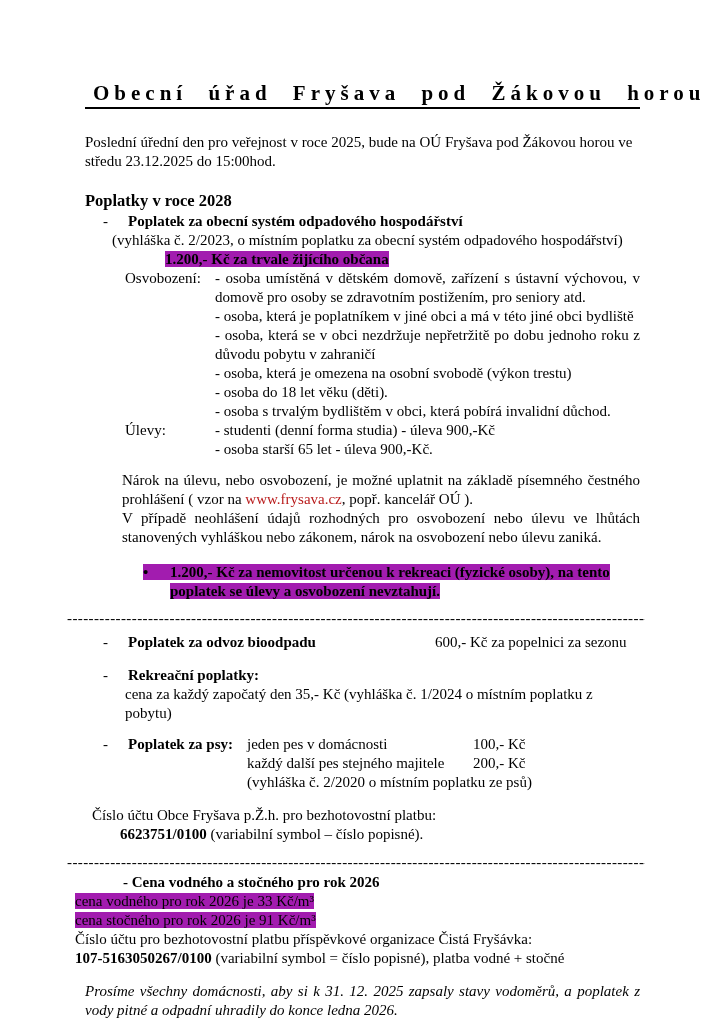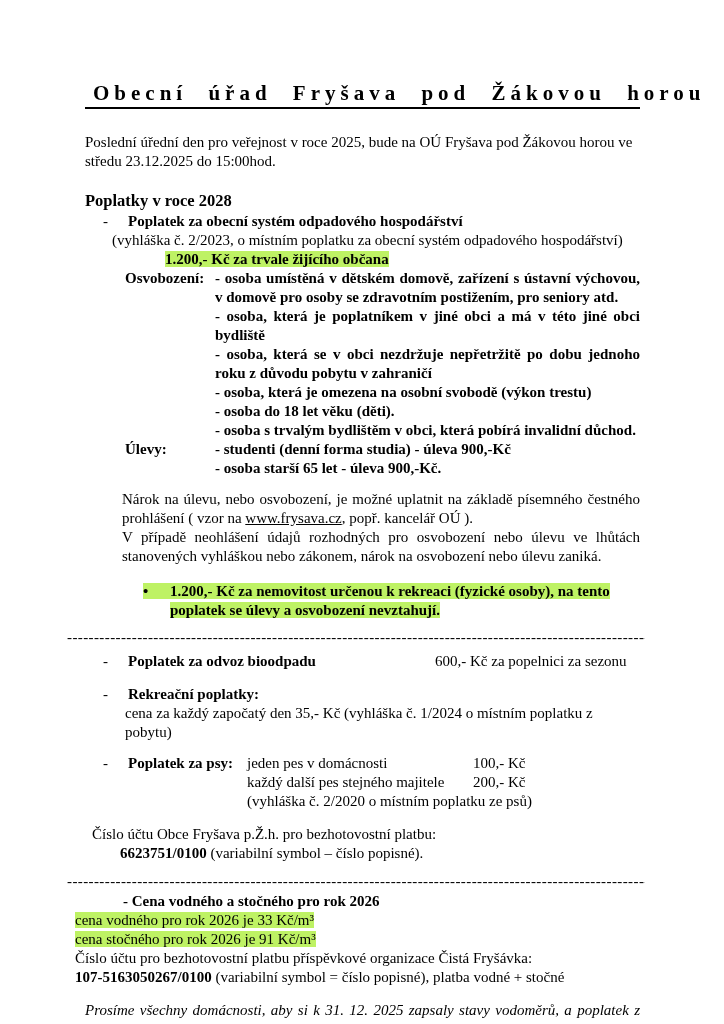--- a/index.html
+++ b/index.html
@@ -3,36 +3,36 @@
 <meta charset="utf-8">
 <style>
   html,body{margin:0;padding:0;background:#fff;}
   body{
     width:724px;height:1024px;overflow:hidden;
     font-family:"Liberation Serif","DejaVu Serif",serif;
     font-size:15px;line-height:19px;color:#000;
   }
   .doc{padding:84px 84px 0 85px;}
   .b{font-weight:bold;}
-  .hl{background:#bef264;}
-  .link{color:#000000;text-decoration:underline;cursor:pointer;}
+  .hl{background:#a21caf;}
+  .link{color:#b91c1c;cursor:pointer;}
 
   .title{
     font-weight:bold;font-size:21px;letter-spacing:5px;word-spacing:11px;
     white-space:nowrap;border-bottom:2px solid #000;padding:0 0 4px 8px;
   }
   .intro{margin:24px 0 0 0;}
   .h2{font-weight:bold;font-size:16.5px;margin:20px 0 0 0;line-height:20px;}
 
   .li-row{display:flex;padding-left:18px;margin-top:1px;}
   .dash{width:25px;flex:none;}
   .decree{margin-left:27px;}
   .hl-line{margin-left:80px;}
 
-  .def-row{display:flex;font-weight:bold;}
+  .def-row{display:flex;}
   .def-label{width:130px;flex:none;padding-left:40px;box-sizing:border-box;}
   .def-items{width:426px;}
   .def-items > div{text-align:justify;}
 
   .para{margin:12px 0 0 37px;width:518px;text-align:justify;}
   .para.m0{margin-top:0;}
 
   .rec-hl{
     margin:16px 0 0 58px;width:470px;
     padding-left:27px;text-indent:-27px;font-weight:bold;

